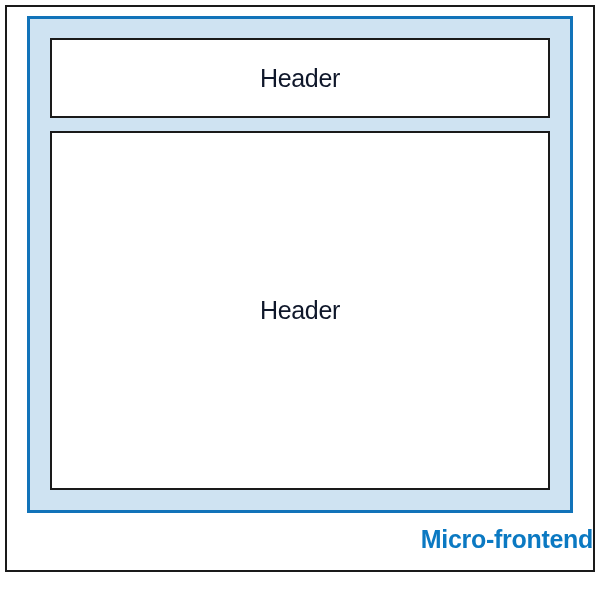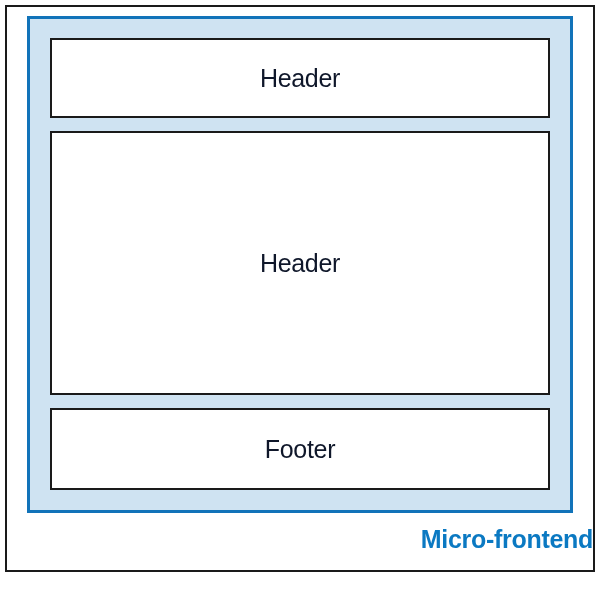--- a/index.html
+++ b/index.html
@@ -88,19 +88,16 @@
 
 <div class="canvas">
   <div class="outer-box">
     <div class="mf-box">
       <div class="inner-box header">
         <span>Header</span>
       </div>
       <div class="inner-box content">
         <span>Header</span>
       </div>
-      <div class="inner-box footer">
-        <span>Footer</span>
-      </div>
     </div>
     <div class="mf-label">Micro-frontend</div>
   </div>
 </div>
 
 </body></html>

